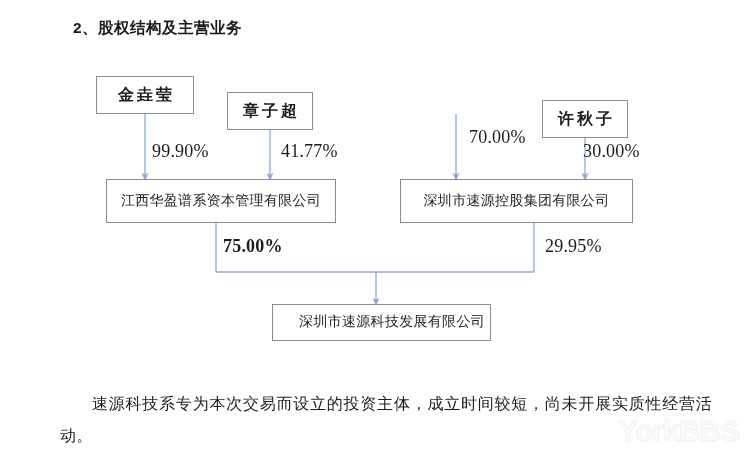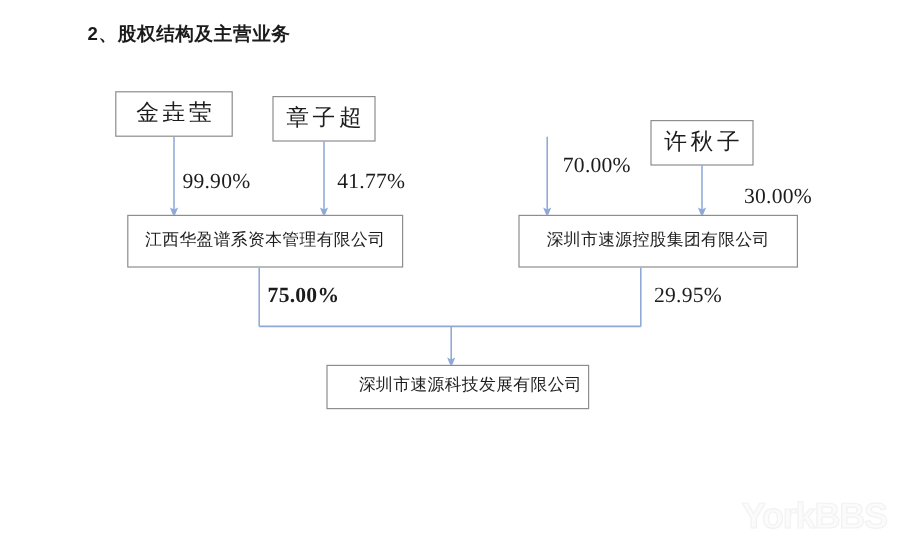--- a/index.html
+++ b/index.html
@@ -58,53 +58,54 @@
     background: #ffffff;
     display: flex;
     align-items: center;
     justify-content: center;
     text-align: center;
     font-family: "Liberation Serif", "DejaVu Serif", serif;
     color: #1c1c1c;
     line-height: 1.18;
   }
   .node-person {
-    font-size: 19px;
+    font-size: 16px;
     letter-spacing: 3px;
     text-indent: 3px;
+    font-weight: bold;
   }
   .node-company {
     font-size: 14px;
     letter-spacing: 0.3px;
     padding: 2px 5px;
   }
 
   
   .n-p1 { left: 96px;  top: 76px;  width: 98px;  height: 38px; }
-  .n-p2 { left: 227px; top: 80px;  width: 86px;  height: 38px; }
+  .n-p2 { left: 227px; top: 92px;  width: 86px;  height: 38px; }
   .n-p3 { left: 413px; top: 76px;  width: 86px;  height: 38px; }
   .n-p4 { left: 542px; top: 76px;  width: 86px;  height: 38px; margin-top: 24px; }
 
   .n-c1 { left: 106px; top: 179px; width: 230px; height: 44px; }
-  .n-c2 { left: 400px; top: 179px; width: 233px; height: 44px; margin-left: 32px; }
+  .n-c2 { left: 400px; top: 179px; width: 233px; height: 44px; }
   .n-c3 { left: 272px; top: 304px; width: 219px; height: 37px; justify-content: flex-end; }
 
   
   .edge-label {
     position: absolute;
     font-family: "Liberation Serif", "DejaVu Serif", serif;
     font-size: 18px;
     color: #1c1c1c;
     white-space: nowrap;
     letter-spacing: 0.2px;
   }
   .l-9990 { left: 152px; top: 141px; }
   .l-010  { left: 281px; top: 141px; }
   .l-7000 { left: 469px; top: 127px; }
-  .l-3000 { left: 620px; top: 141px; margin-top: 12px; }
+  .l-3000 { left: 583px; top: 141px; }
   .l-7500 { left: 223px; top: 236px; font-weight: bold; }
   .l-2500 { left: 545px; top: 236px; }
 
   
   .body-text {
     position: absolute;
     left: 60px;
     top: 372px;
     width: 652px;
     font-family: "Liberation Serif", "DejaVu Serif", serif;
@@ -186,16 +187,17 @@
 
     <div class="edge-label l-9990">99.90%</div>
     <div class="edge-label l-010">41.77%</div>
     <div class="edge-label l-7000">70.00%</div>
     <div class="edge-label l-3000">30.00%</div>
     <div class="edge-label l-7500">75.00%</div>
     <div class="edge-label l-2500">29.95%</div>
 
   </div>
 
+  <p class="body-text">速源科技系专为本次交易而设立的投资主体，成立时间较短，尚未开展实质性经营活动。</p>
 
   <div class="watermark">YorkBBS</div>
 
 </div>
 
 </body></html>

